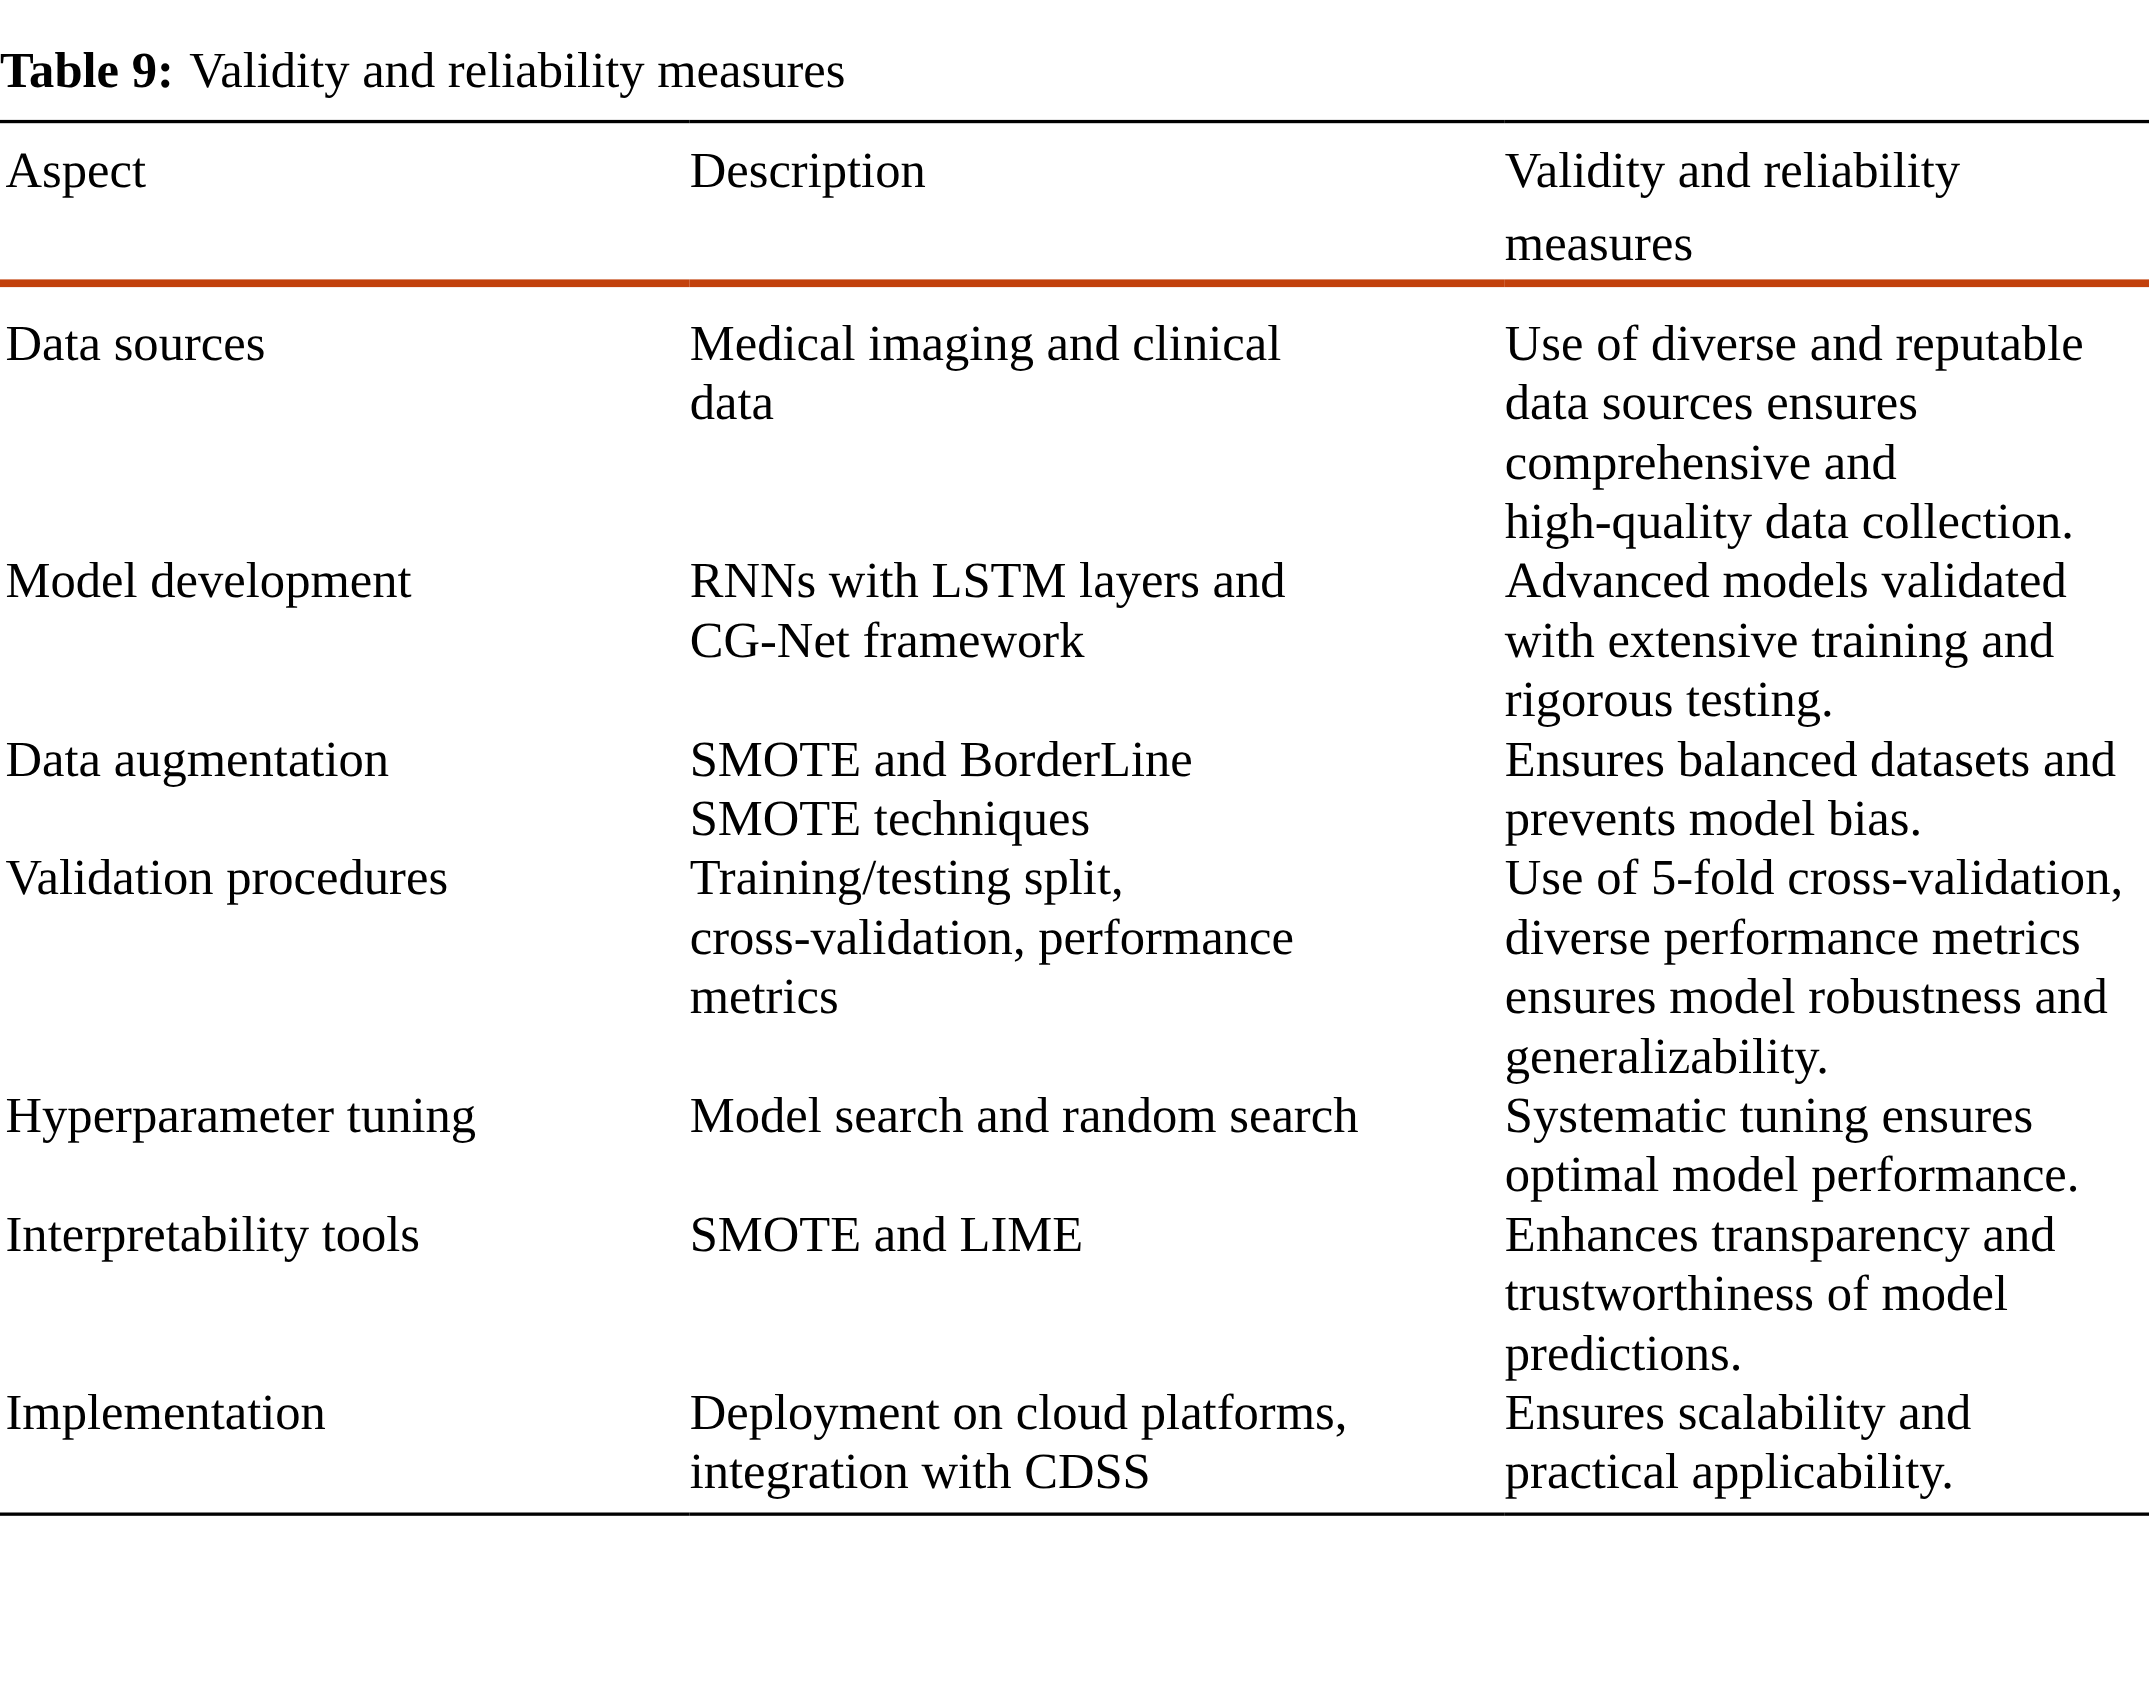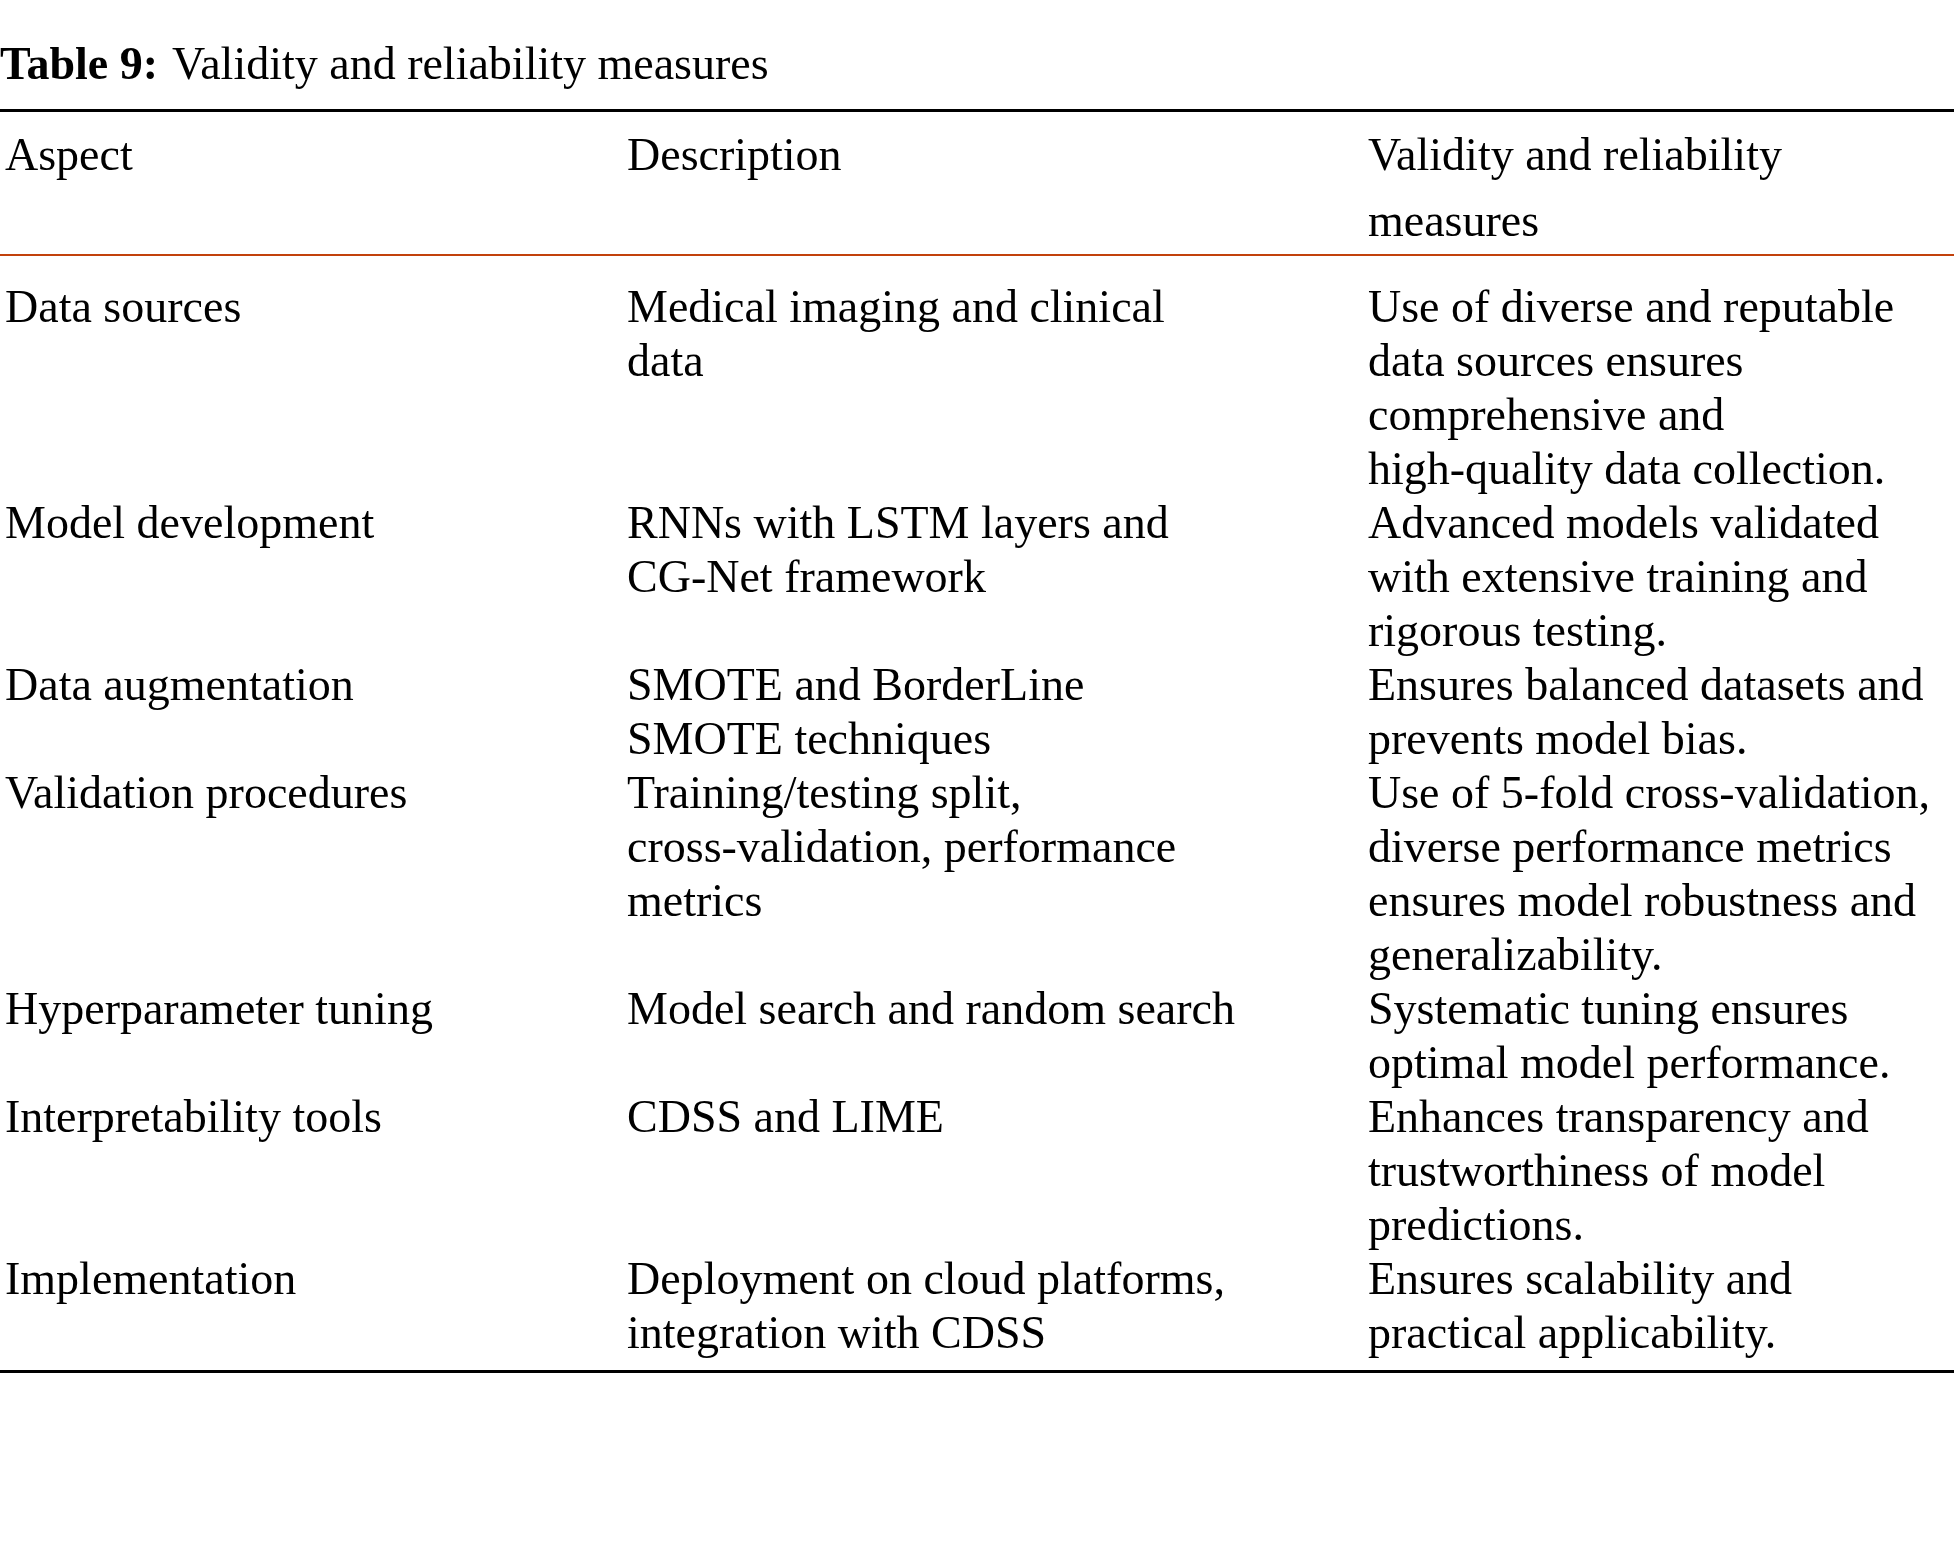--- a/index.html
+++ b/index.html
@@ -37,21 +37,21 @@
     font-size: 46px;
     line-height: 54px;
   }
   table.paper-table col.c1 { width: 627px; }
   table.paper-table col.c2 { width: 741px; }
   table.paper-table col.c3 { width: 586px; }
   thead th {
     font-weight: normal;
     text-align: left;
     vertical-align: top;
-    border-bottom: 2px solid #c2410c;
+    border-bottom: 7px solid #c2410c;
     height: 134px;
     box-sizing: border-box;
     padding: 10px 0 0 0;
     line-height: 66px;
     white-space: pre;
   }
   tbody td {
     vertical-align: top;
     padding: 0;
     white-space: pre;
@@ -119,21 +119,21 @@
 generalizability.</td>
       </tr>
       <tr>
         <td class="col-aspect">Hyperparameter tuning</td>
         <td class="col-description">Model search and random search</td>
         <td class="col-measures">Systematic tuning ensures
 optimal model performance.</td>
       </tr>
       <tr>
         <td class="col-aspect">Interpretability tools</td>
-        <td class="col-description">CDSS and LIME</td>
+        <td class="col-description">SMOTE and LIME</td>
         <td class="col-measures">Enhances transparency and
 trustworthiness of model
 predictions.</td>
       </tr>
       <tr>
         <td class="col-aspect">Implementation</td>
         <td class="col-description">Deployment on cloud platforms,
 integration with CDSS</td>
         <td class="col-measures">Ensures scalability and
 practical applicability.</td>

